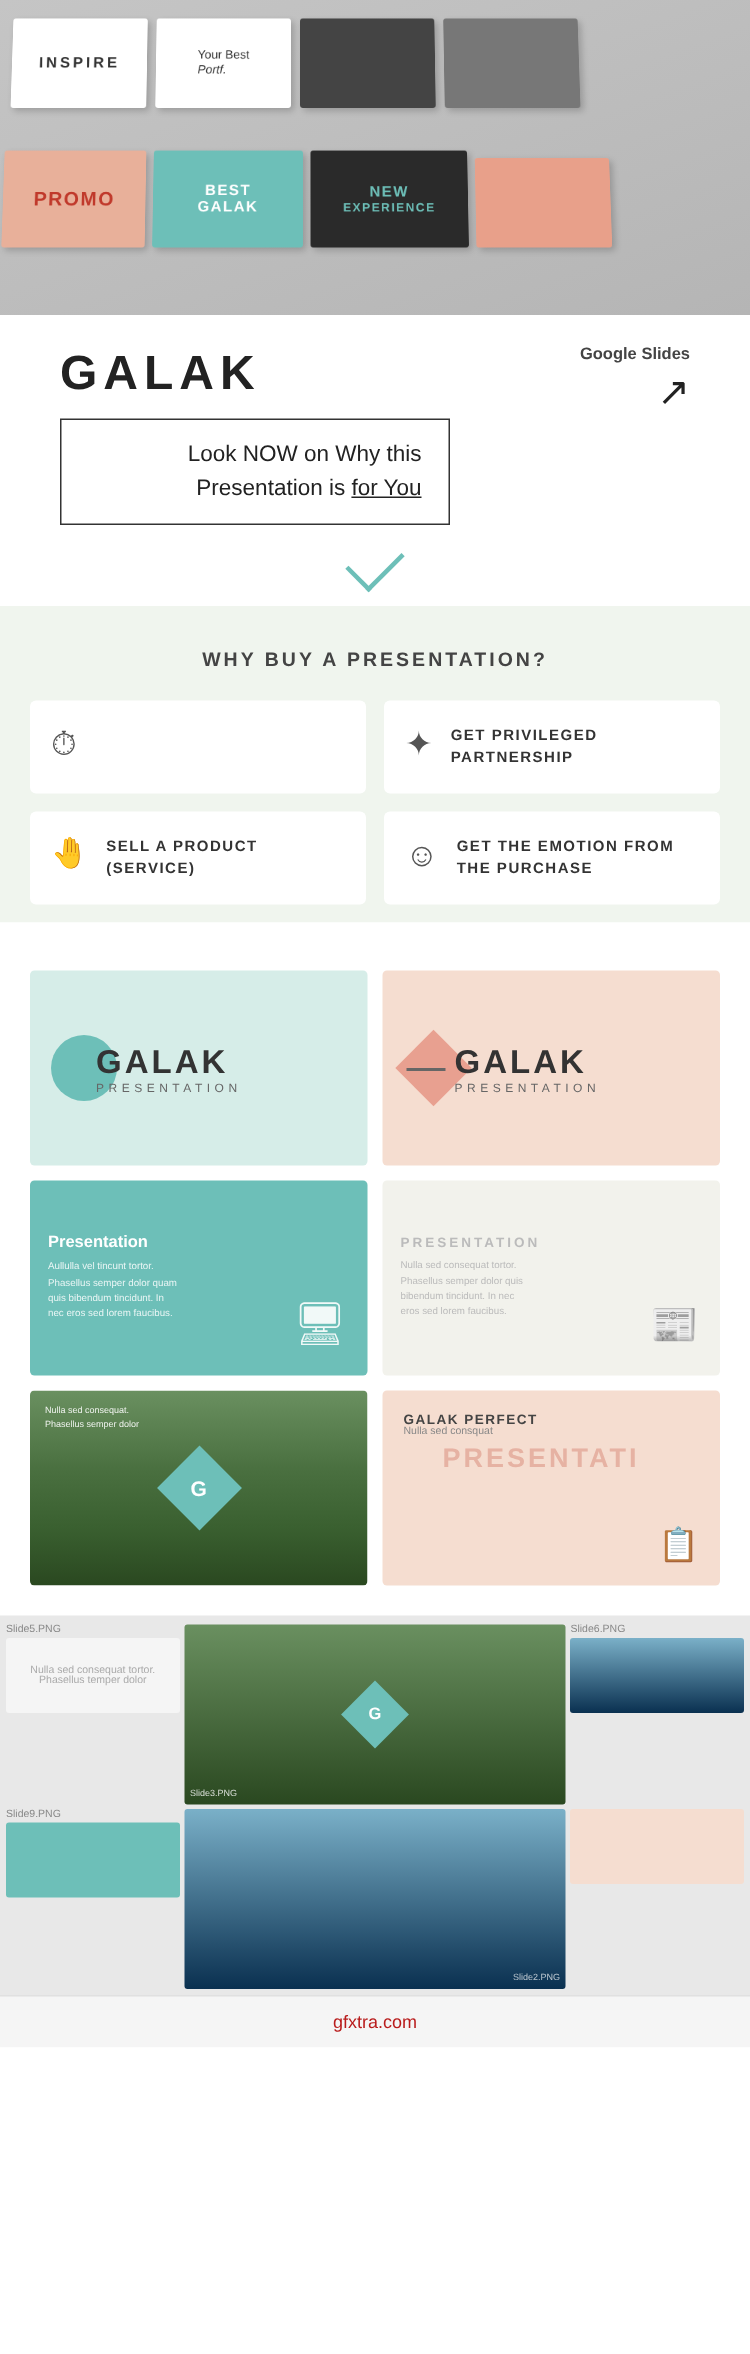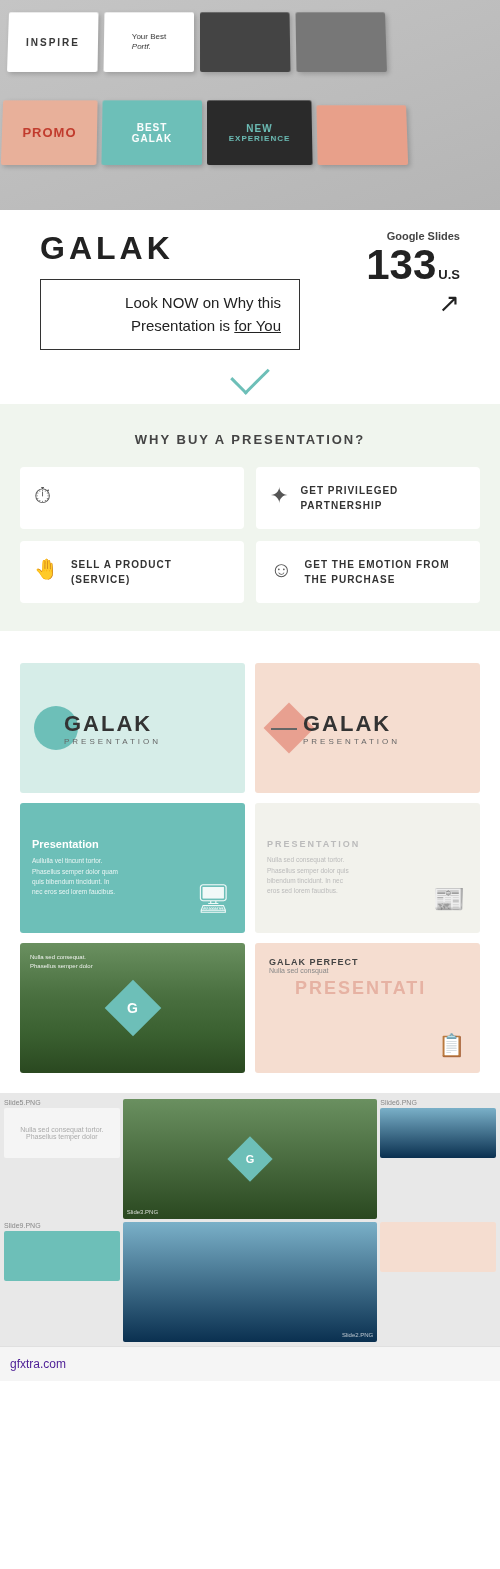--- a/index.html
+++ b/index.html
@@ -63,21 +63,21 @@
     }
     .arrow-down-section {
       display: flex;
       justify-content: center;
       padding: 8px 0 18px;
     }
 
     
     .why-section {
       background: #f0f5ee;
-      padding: 28px 20px 28px;
+      padding: 28px 20px 12px;
     }
     .why-title {
       text-align: center;
       font-size: 13px;
       font-weight: bold;
       letter-spacing: 2px;
       color: #444;
       margin-bottom: 20px;
     }
     .why-grid {
@@ -276,23 +276,24 @@
       position: absolute;
       left: 10px;
       top: 10px;
       font-size: 6px;
       color: rgba(255,255,255,0.9);
       line-height: 1.5;
     }
 
     .gfxtra-footer {
       background: #f5f5f5;
+      text-align: center;
       padding: 10px;
       font-size: 12px;
-      color: #4c1d95;
+      color: #b91c1c;
       border-top: 1px solid #e0e0e0;
     }
 
     
     .bottom-slides-strip {
       background: #e8e8e8;
       padding: 6px 4px 4px;
     }
   </style>
 </head>
@@ -335,24 +336,20 @@
   <div class="title-left">
     <div class="product-title">GALAK</div>
     <div class="tagline-box">
       <div class="tagline-text">
         Look NOW on Why this Presentation is <span>for You</span>
       </div>
     </div>
   </div>
   <div class="price-box">
     <div class="google-slides-label">Google Slides</div>
-    <div style="display:flex;align-items:baseline;">
-      <div class="price-number">133</div>
-      <div style="font-size:13px;font-weight:bold;color:#222;margin-left:2px;">U.S</div>
-    </div>
     <div style="font-size:26px;color:#222;margin-top:4px;line-height:1;">↗</div>
   </div>
 </div>
 
 <div class="arrow-down-section">
   <div style="width:34px;height:22px;border-left:3px solid #6dbfb8;border-bottom:3px solid #6dbfb8;transform:rotate(-45deg);margin-top:-4px;"></div>
 </div>
 
 <div class="why-section">
   <div class="why-title">WHY BUY A PRESENTATION?</div>

